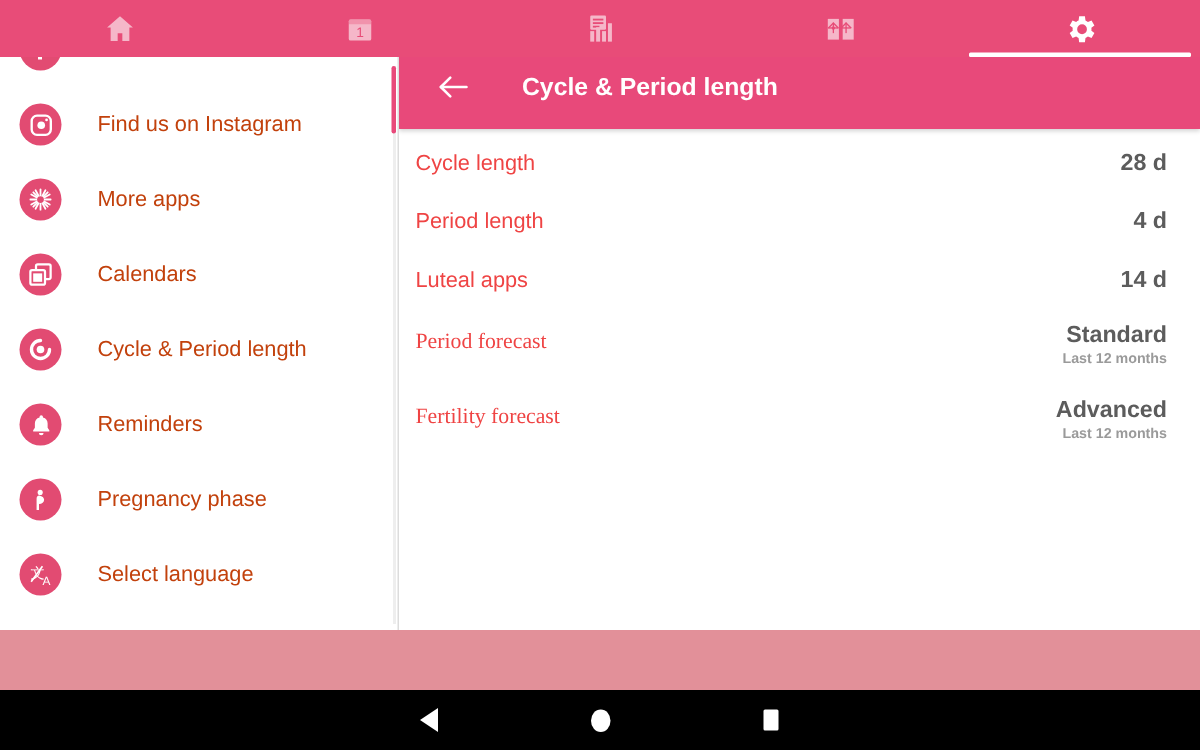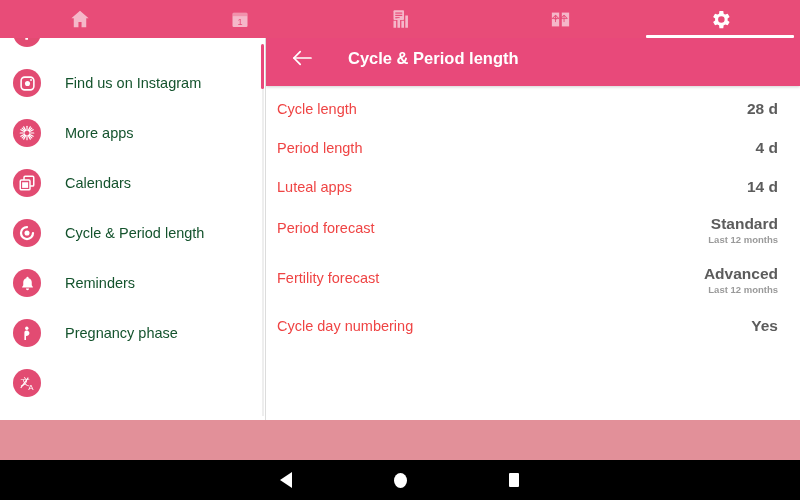--- a/index.html
+++ b/index.html
@@ -73,21 +73,21 @@
     background: #E24B72;
     display: flex;
     align-items: center;
     justify-content: center;
     flex: 0 0 28px;
   }
   .nav-icon svg { display: block; }
   .nav-label {
     margin-left: 24px;
     font-size: 14.5px;
-    color: #14532d;
+    color: #c2410c;
     white-space: nowrap;
   }
   .sb-scrollthumb {
     position: absolute;
     right: 1px; top: 14px;
     width: 3px; height: 45px;
     background: #E8497A;
     border-radius: 2px;
     z-index: 12;
   }
@@ -137,21 +137,21 @@
     padding: 0 22px 0 11px;
     height: 39px;
   }
   .setting-row.tall { height: 50px; }
   .setting-label {
     font-size: 14.5px;
     color: #ef4444;
     line-height: 39px;
     white-space: nowrap;
   }
-  .setting-row.tall .setting-label { line-height: 43px; }
+  .setting-row.tall .setting-label { line-height: 43px; font-family: Liberation Serif, serif; }
   .setting-value-wrap {
     text-align: right;
     padding-top: 9px;
     font-weight: bold;
   }
   .setting-row.tall .setting-value-wrap { padding-top: 7px; }
   .setting-value {
     font-size: 15.5px;
     color: #5c5c5c;
     display: block;
@@ -371,20 +371,21 @@
       </div>
 
       <div class="nav-item">
         <span class="nav-icon">
           <svg width="19" height="19" viewBox="0 0 24 24">
             <text x="3" y="14" font-size="12" font-family="DejaVu Sans, sans-serif" fill="#ffffff">文</text>
             <text x="13" y="20" font-size="10" font-family="Liberation Sans, sans-serif" fill="#ffffff">A</text>
             <line x1="3.5" y1="17.5" x2="13" y2="4.5" stroke="#ffffff" stroke-width="1.4"></line>
           </svg>
         </span>
+        <span class="nav-label">Select language</span>
       </div>
 
     </div>
   </div>
 
   <div class="detail">
 
     <div class="detail-header">
       <span class="back-arrow">
         <svg width="22" height="18" viewBox="0 0 24 20">
@@ -427,26 +428,20 @@
       </div>
 
       <div class="setting-row tall">
         <span class="setting-label">Fertility forecast</span>
         <span class="setting-value-wrap">
           <span class="setting-value">Advanced</span>
           <span class="setting-sub">Last 12 months</span>
         </span>
       </div>
 
-      <div class="setting-row">
-        <span class="setting-label">Cycle day numbering</span>
-        <span class="setting-value-wrap">
-          <span class="setting-value">Yes</span>
-        </span>
-      </div>
 
     </div>
   </div>
 
   <div class="bottom-strip"></div>
 
   <div class="navbar">
     <span class="navbtn">
       <span class="nav-back"></span>
     </span>

